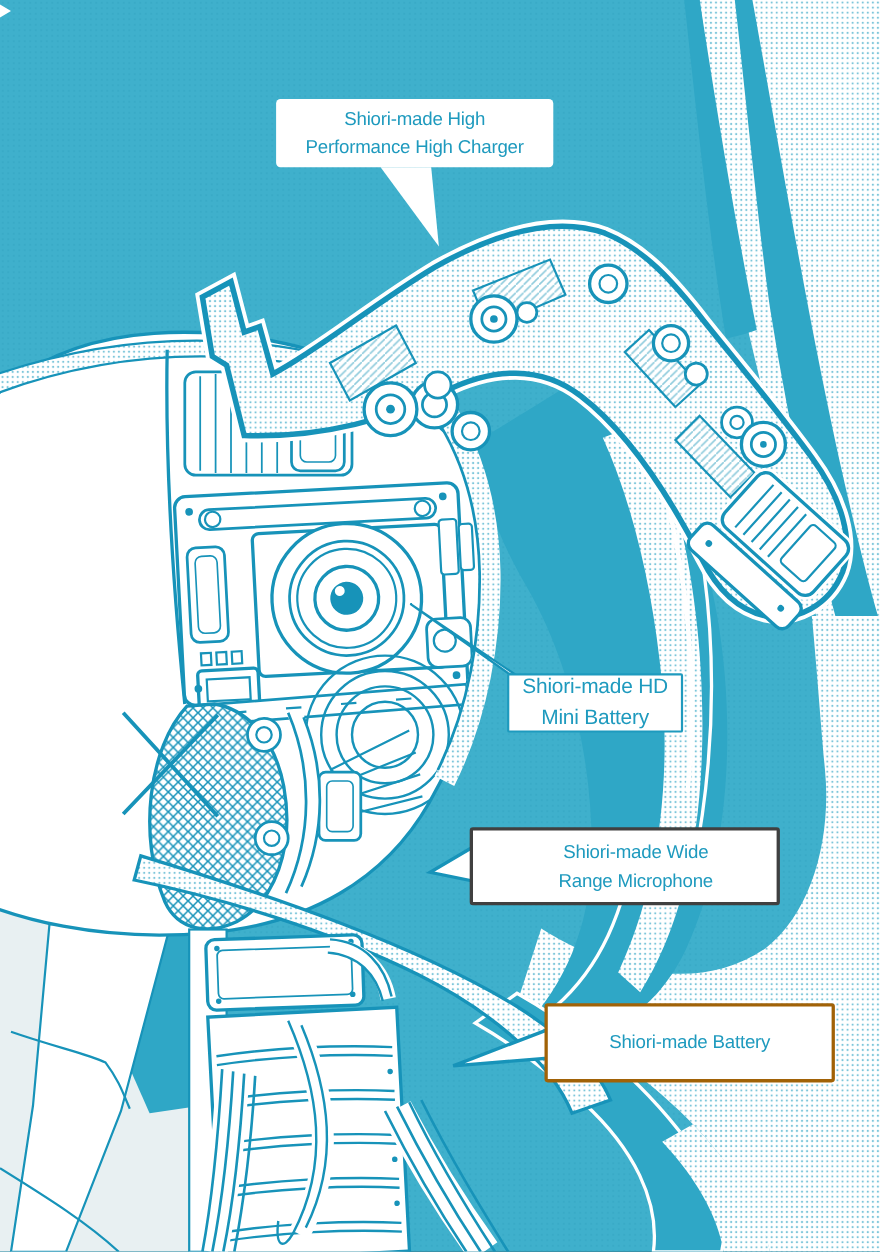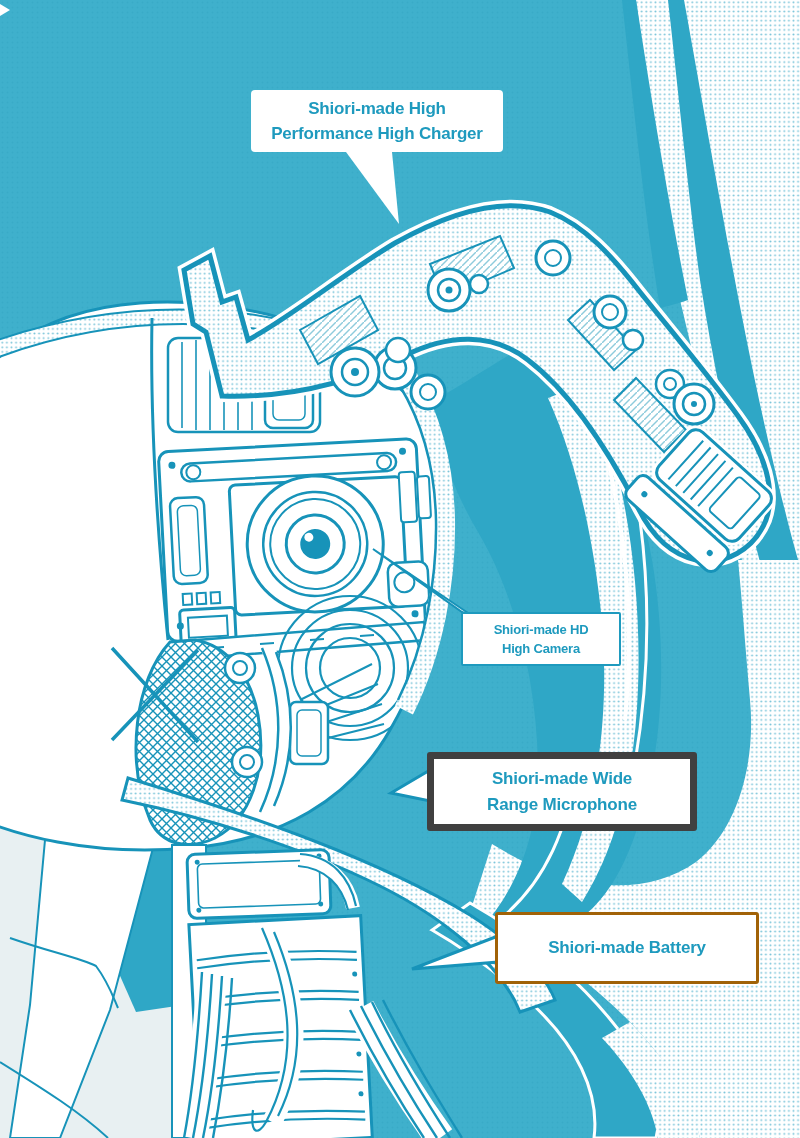--- a/index.html
+++ b/index.html
@@ -8,31 +8,31 @@
     width:800px;height:1138px;
     overflow:hidden;
     background:#3FB0CC;
     font-family:"Liberation Sans",sans-serif;
   }
   .page svg{position:absolute;left:0;top:0;}
   .callout{
     position:absolute;
     background:#ffffff;
     color:#1E9ABE;
-    font-weight:700;
+    font-weight:400;
     text-align:center;
     display:flex;flex-direction:column;justify-content:center;
     line-height:1.5;
     letter-spacing:-0.2px;
     z-index:3;
   }
   .callout span{display:block;}
   #callout-solar{left:251px;top:90px;width:252px;height:62px;font-size:17px;border-radius:4px;}
-  #callout-camera{left:461px;top:612px;width:156px;height:50px;font-size:13px;border:2px solid #1E9ABE;border-radius:2px;align-items:center;}
-  #callout-mic{left:427px;top:752px;width:256px;height:65px;font-size:17px;border:7px solid #404040;border-radius:3px;}
+  #callout-camera{left:461px;top:612px;width:156px;height:50px;font-size:19px;border:2px solid #1E9ABE;border-radius:2px;align-items:center;}
+  #callout-mic{left:427px;top:752px;width:256px;height:65px;font-size:17px;border:3px solid #404040;border-radius:3px;padding-left:20px;}
   #callout-battery{left:495px;top:912px;width:258px;height:66px;font-size:17px;border:3px solid #a16207;border-radius:3px;}
 </style>
 </head>
 <body>
 
 <div class="page">
 
 <svg width="800" height="1138" viewBox="0 0 800 1138">
   <defs>
 
@@ -293,21 +293,21 @@
   </g>
 </svg>
 
 <div class="callout" id="callout-solar">
   <span>Shiori-made High</span>
   <span>Performance High Charger</span>
 </div>
 
 <div class="callout" id="callout-camera">
   <span>Shiori-made HD</span>
-  <span>High Camera</span>
+  <span>Mini Battery</span>
 </div>
 
 <div class="callout" id="callout-mic">
   <span>Shiori-made Wide</span>
   <span>Range Microphone</span>
 </div>
 
 <div class="callout" id="callout-battery">
   <span>Shiori-made Battery</span>
 </div>

